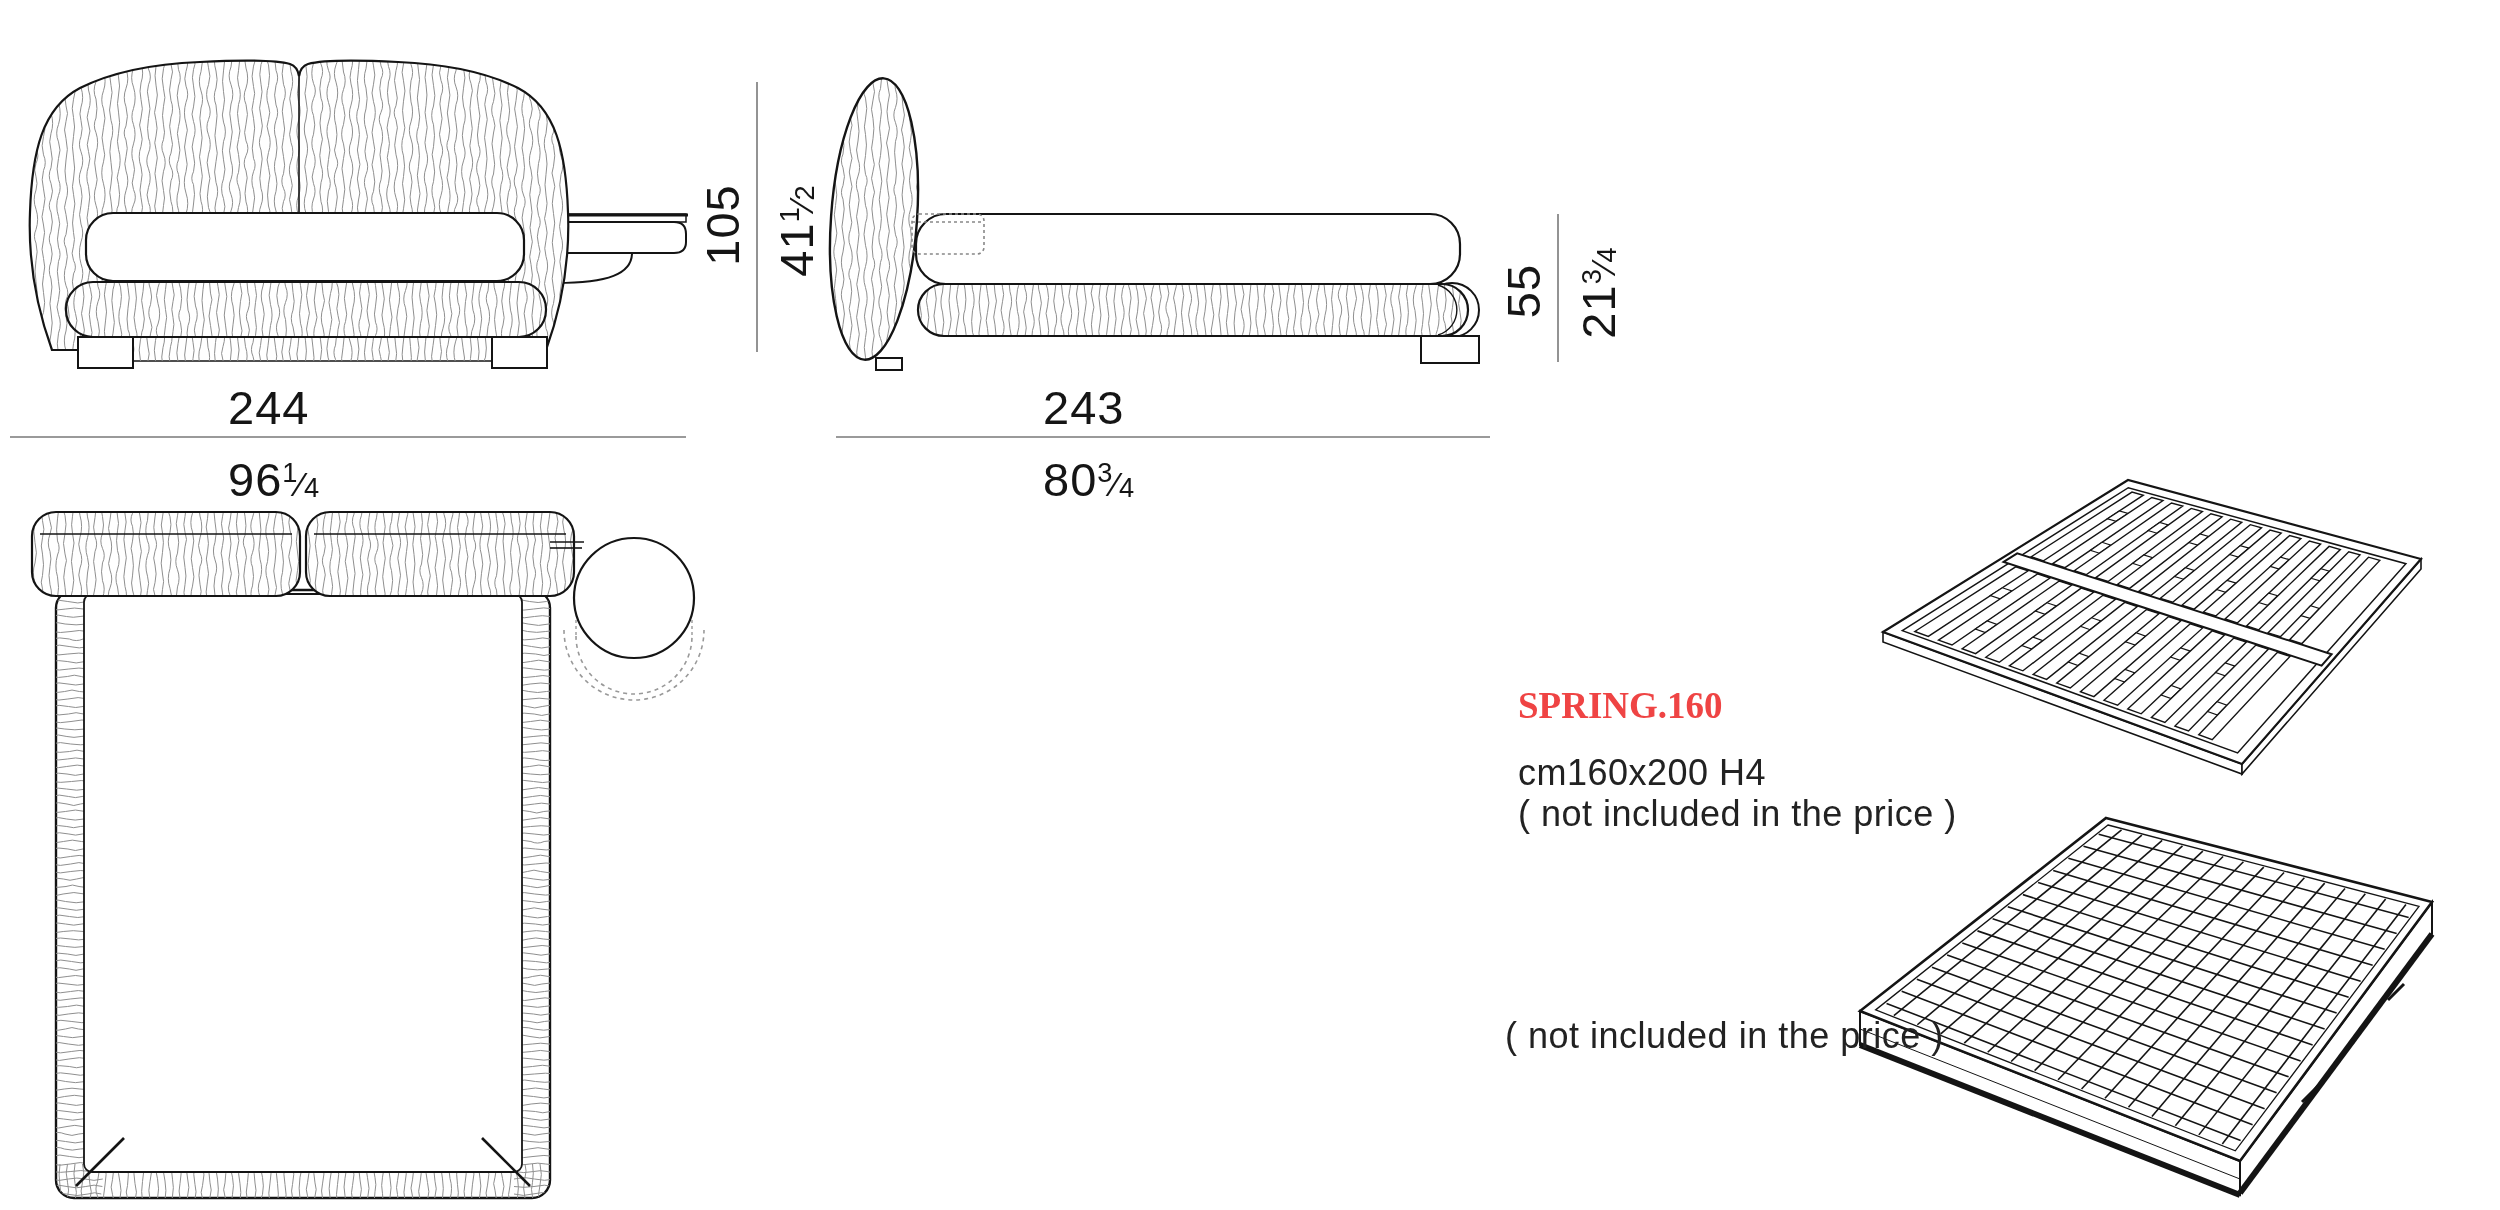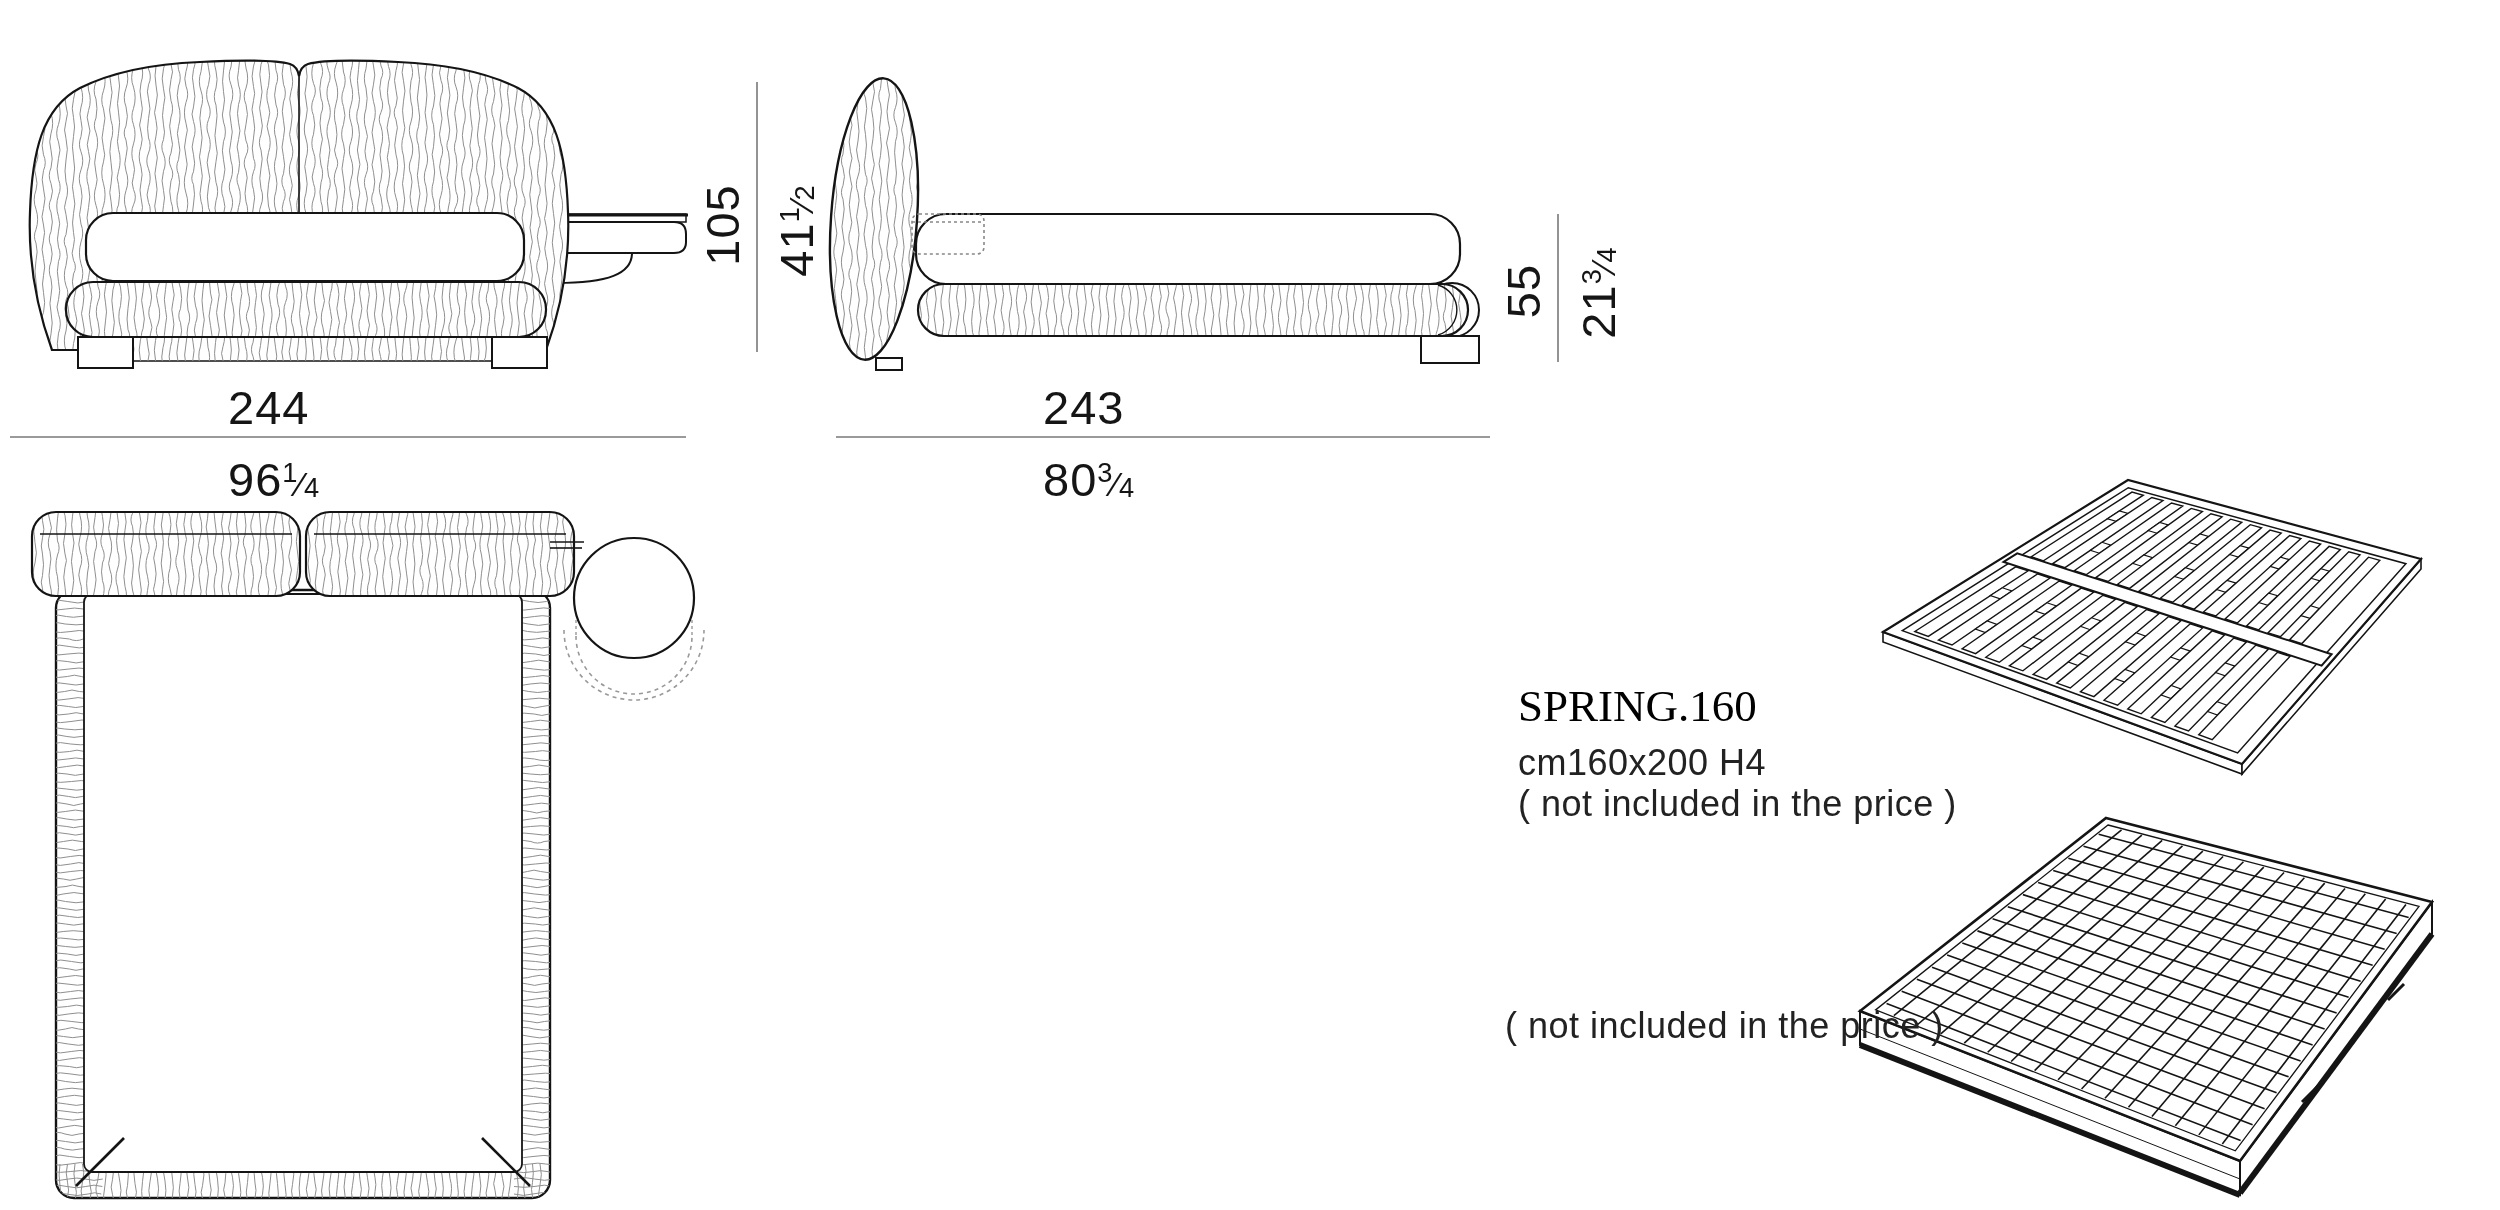--- a/index.html
+++ b/index.html
@@ -7,23 +7,23 @@
   .canvas{position:relative;width:2500px;height:1210px;background:#fff;overflow:hidden;}
   .canvas > svg{position:absolute;left:0;top:0;}
   .hlabel{position:absolute;width:240px;text-align:left;font-size:47px;line-height:52px;
           color:#151515;letter-spacing:1px;white-space:nowrap;}
   .vlabel{position:absolute;width:220px;height:58px;display:flex;align-items:center;justify-content:center;
           transform:rotate(-90deg);font-size:47px;color:#151515;letter-spacing:1px;white-space:nowrap;}
   .fr sup{font-size:58%;vertical-align:0.52em;letter-spacing:0;}
   .fr sub{font-size:58%;vertical-align:-0.02em;letter-spacing:0;}
   .fr .sl{font-size:72%;}
   .product{position:absolute;white-space:nowrap;}
-  .ptitle{font-family:"Liberation Serif",serif;font-weight:400;font-size:45px;line-height:48px;
-          color:#000000;letter-spacing:0;}
-  .pbody{font-size:36px;line-height:41px;color:#222;margin-top:12px;letter-spacing:0.5px;}
+  .ptitle{font-family:"Liberation Serif",serif;font-weight:700;font-size:37px;line-height:48px;
+          color:#ef4444;letter-spacing:0;}
+  .pbody{font-size:36px;line-height:41px;color:#222;margin-top:22px;letter-spacing:0.5px;}
 </style>
 </head>
 <body>
 
 <div class="canvas">
 
   <svg id="art" width="2500" height="1210" viewBox="0 0 2500 1210">
     <defs>
       <clipPath id="cpFVhead">
           <path id="fvHeadShapeClip" d="M 52 350 C 36 306 28 262 30 212 C 32 152 42 108 80 88 C 112 72 150 64 200 62 C 240 60 276 60 290 64 C 296 66 298 70 299 76 C 300 70 302 66 308 64 C 322 60 358 60 398 62 C 448 64 486 72 518 88 C 556 108 566 152 568 212 C 570 262 562 306 546 350 Z"></path>

